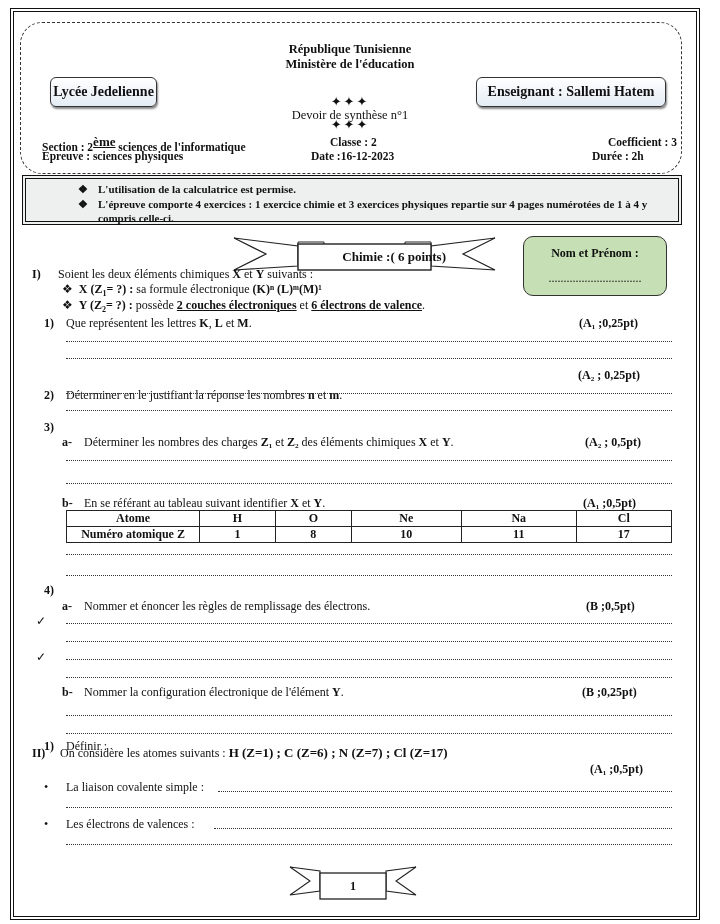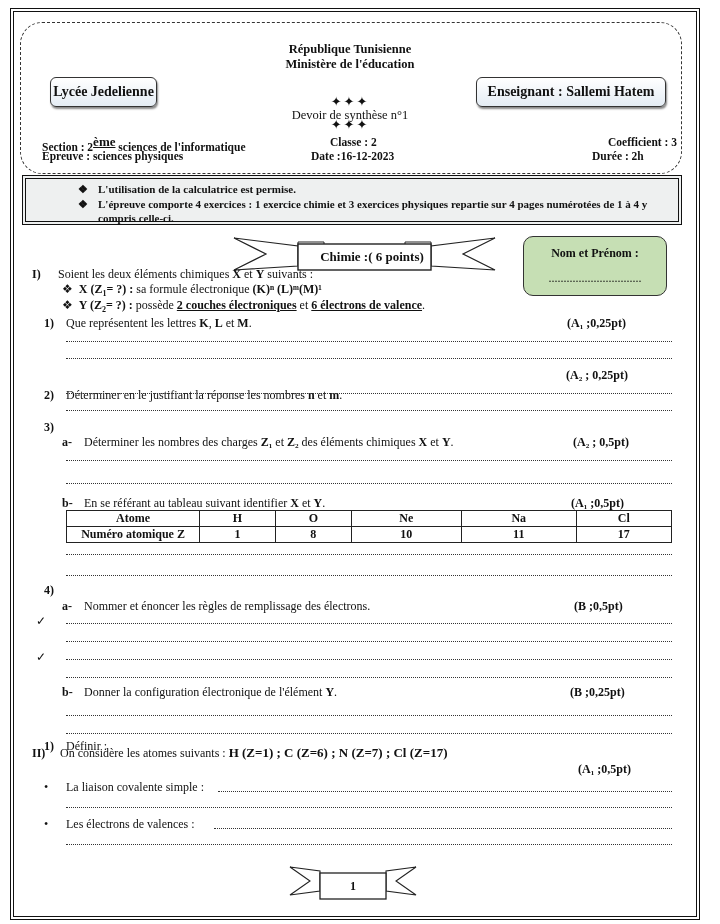--- a/index.html
+++ b/index.html
@@ -22,21 +22,21 @@
   .notes-box li { font-weight: bold; font-size: 11px; line-height: 14.5px; position: relative; padding-left: 20px; }
   .notes-box li .bullet { position: absolute; left: 0; top: 0; }
   .banner { position: absolute; }
   .banner svg { display: block; }
   .banner-label { position: absolute; font-weight: bold; font-size: 13px; text-align: center; }
   .name-box { position: absolute; left: 523px; top: 236px; width: 144px; height: 60px; background: #c6dfb4; border: 1.5px solid #333; border-radius: 10px; text-align: center; font-weight: bold; font-size: 12px; padding-top: 9px; }
   .name-box .dots { margin-top: 10px; font-weight: normal; letter-spacing: 0; }
   .line { position: absolute; font-size: 12px; line-height: 15px; white-space: nowrap; }
   .b { font-weight: bold; }
   .u { text-decoration: underline; font-weight: bold; }
-  .pts { position: absolute; font-weight: bold; font-size: 12px; white-space: nowrap; }
+  .pts { position: absolute; font-weight: bold; font-size: 12px; white-space: nowrap; margin-left: 12px; }
   .dotline { position: absolute; left: 66px; width: 606px; height: 2px; border-bottom: 1.5px dotted #333; }
   .check { position: absolute; left: 36px; font-size: 12px; }
   table.atoms { position: absolute; left: 66px; top: 510px; width: 606px; border-collapse: collapse; font-size: 12px; font-weight: bold; padding-left: 24px; }
   table.atoms td { border: 1px solid #222; text-align: center; height: 16px; }
   sub { font-size: 8px; }
   sup { font-size: 8px; }
 </style>
 </head>
 <body>
 
@@ -71,21 +71,21 @@
 </div>
 
 <div class="banner" style="left:232px; top:236px;">
   <svg width="265" height="36" viewBox="0 0 265 36">
     <path d="M2,2 L66,10 L66,30 L2,34 L34,18 Z" fill="#fff" stroke="#222" stroke-width="1.2"></path>
     <path d="M263,2 L199,10 L199,30 L263,34 L231,18 Z" fill="#fff" stroke="#222" stroke-width="1.2"></path>
     <path d="M66,6 L92,6 L92,10 L66,10 Z" fill="#fff" stroke="#222" stroke-width="1"></path>
     <path d="M173,6 L199,6 L199,10 L173,10 Z" fill="#fff" stroke="#222" stroke-width="1"></path>
     <rect x="66" y="8" width="133" height="26" fill="#fff" stroke="#222" stroke-width="1.4"></rect>
   </svg>
-  <div class="banner-label" style="left:66px; top:13px; width:148px;">Chimie :( 6 points)</div>
+  <div class="banner-label" style="left:66px; top:13px; width:148px;text-align:right;">Chimie :( 6 points)</div>
 </div>
 
 <div class="name-box">
   <div>Nom et Prénom :</div>
   <div class="dots">...............................</div>
 </div>
 
 <div class="line" style="left:32px; top:267px;">
   <span class="b" style="display:inline-block; width:26px;">I)</span><span>Soient les deux éléments chimiques </span><span class="b">X</span><span> et </span><span class="b">Y</span><span> suivants :</span>
 </div>
@@ -152,21 +152,21 @@
 </div>
 <div class="pts" style="left:574px; top:599px;">(B ;0,5pt)</div>
 <div class="check" style="top:614px;">✓</div>
 <div class="dotline" style="top:622px;"></div>
 <div class="dotline" style="top:640px;"></div>
 <div class="check" style="top:650px;">✓</div>
 <div class="dotline" style="top:658px;"></div>
 <div class="dotline" style="top:676px;"></div>
 
 <div class="line" style="left:62px; top:685px;">
-  <span class="b" style="display:inline-block; width:22px;">b-</span><span>Donner la configuration électronique de l'élément </span><span class="b">Y</span><span>.</span>
+  <span class="b" style="display:inline-block; width:22px;">b-</span><span>Nommer la configuration électronique de l'élément </span><span class="b">Y</span><span>.</span>
 </div>
 <div class="pts" style="left:570px; top:685px;">(B ;0,25pt)</div>
 <div class="dotline" style="top:714px;"></div>
 <div class="dotline" style="top:732px;"></div>
 
 <div class="line" style="left:32px; top:745px;">
   <span class="b" style="display:inline-block; width:28px;">II)</span><span>On considère les atomes suivants : </span><span class="b" style="font-size:13px;">H (Z=1) ; C (Z=6) ; N (Z=7) ; Cl (Z=17)</span>
 </div>
 <div class="line" style="left:44px; top:739px;">
   <span class="b" style="display:inline-block; width:22px;">1)</span><span>Définir :</span>

